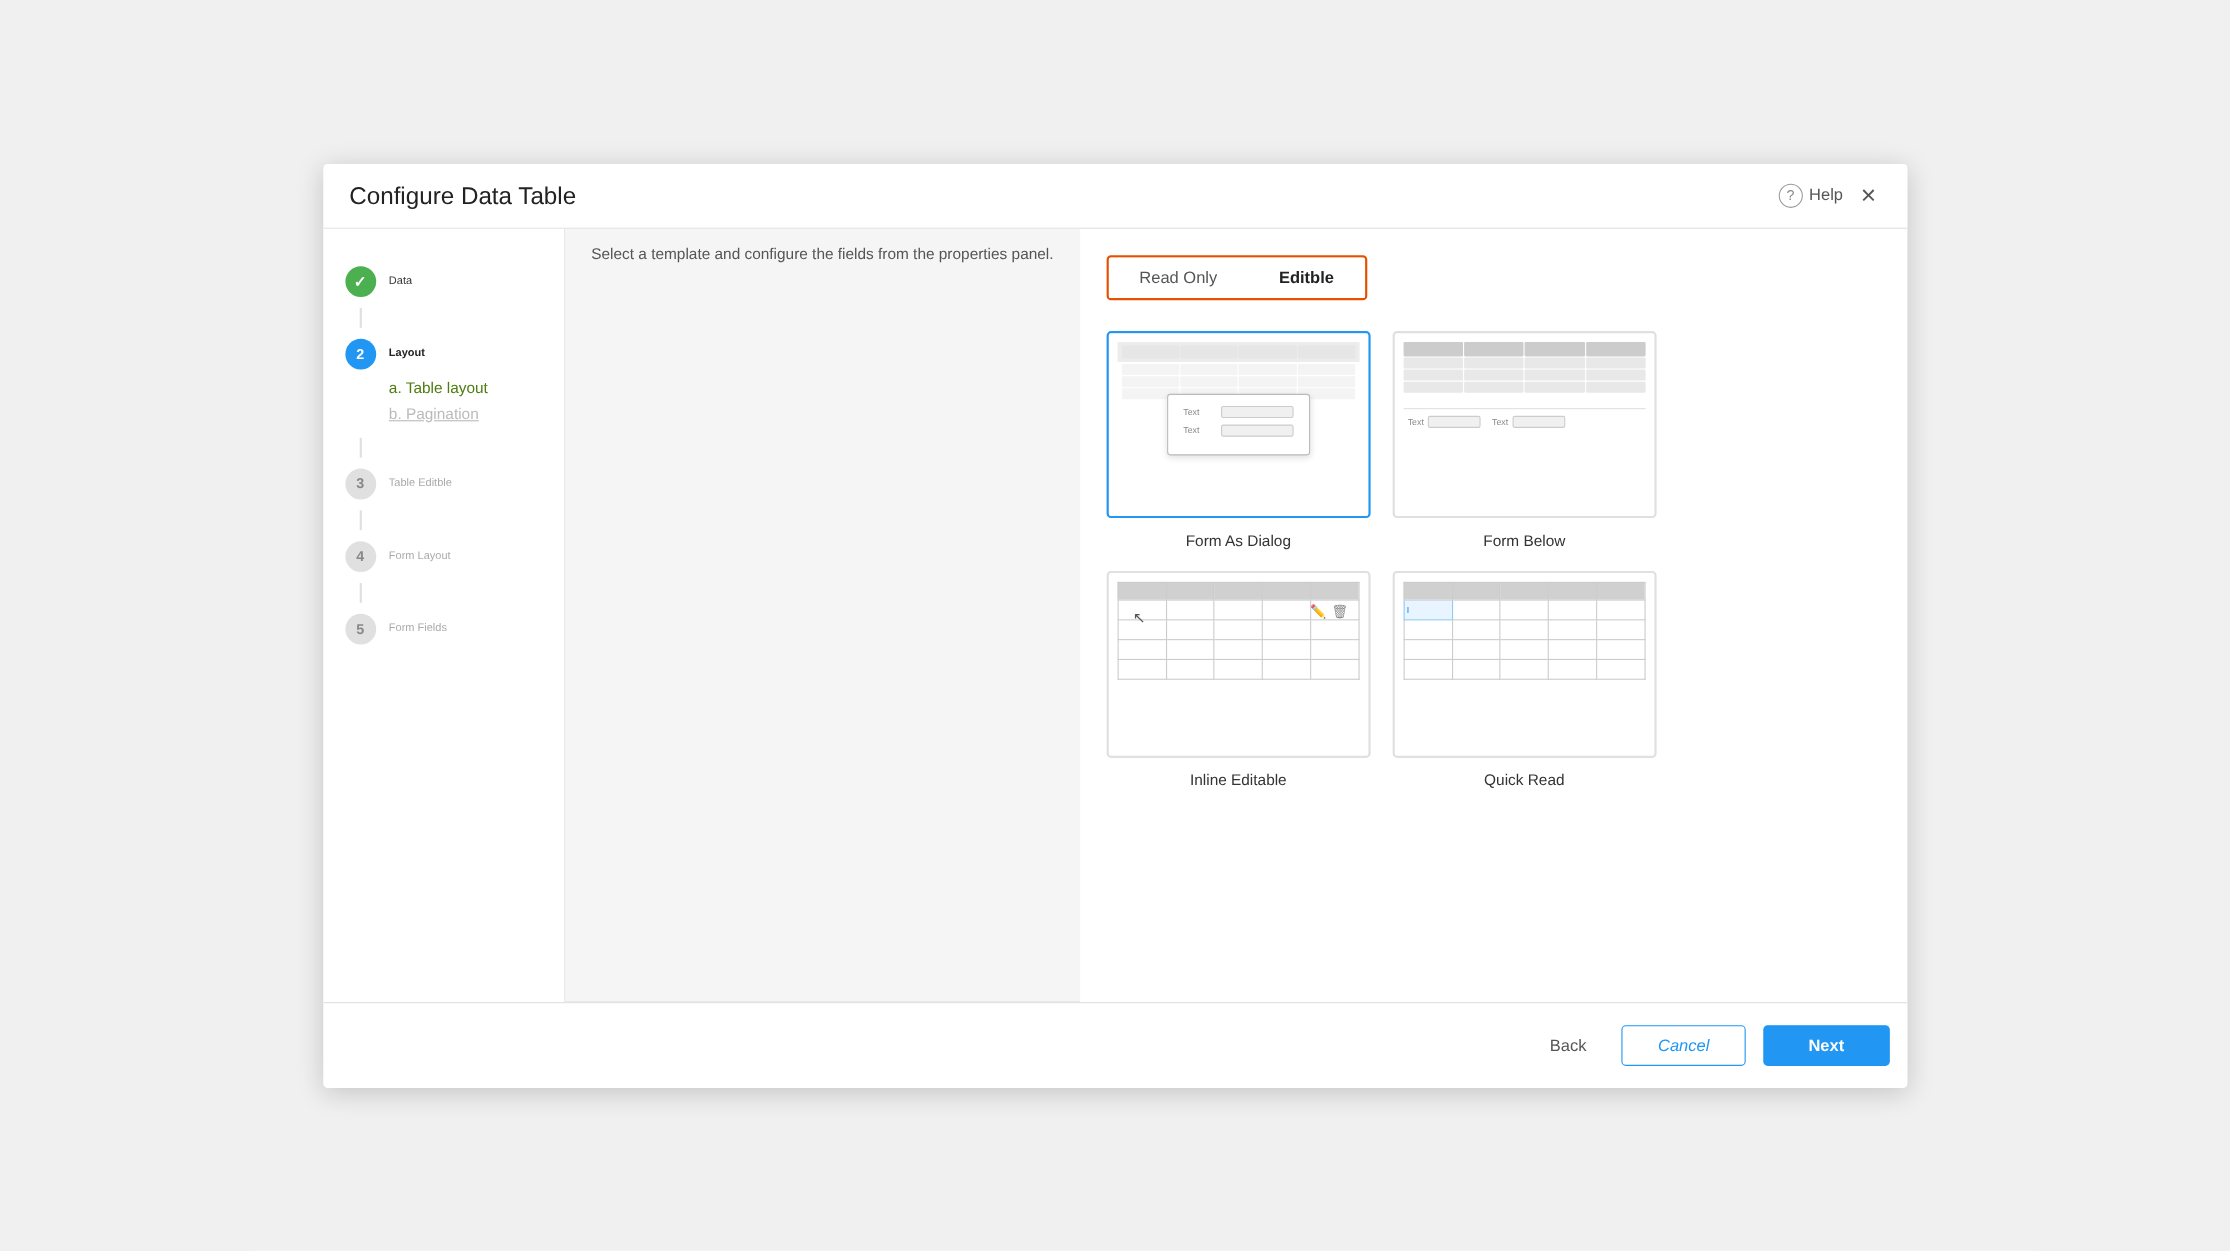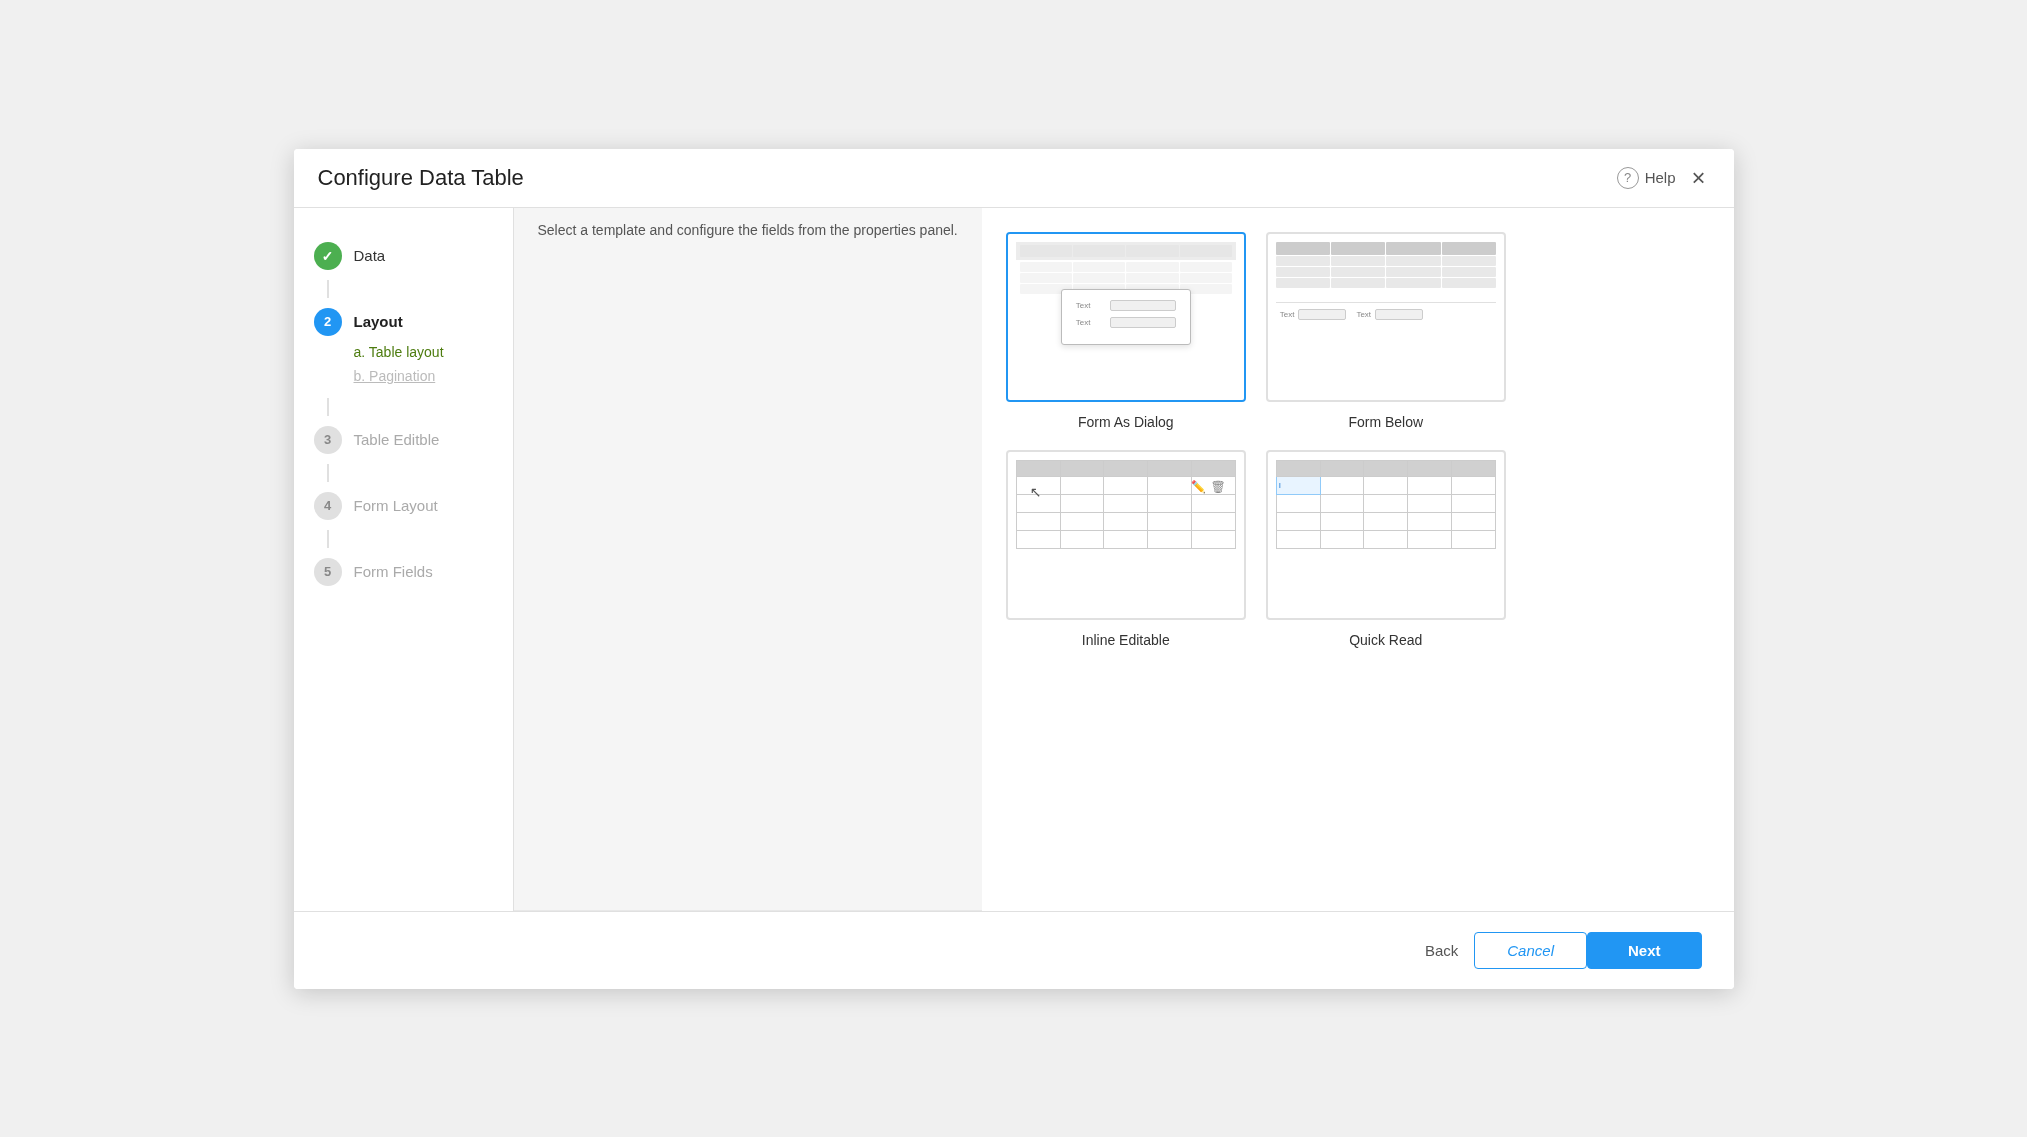--- a/index.html
+++ b/index.html
@@ -115,21 +115,21 @@
     }
     .step-circle.active {
       background: #2196f3;
       color: #fff;
     }
     .step-circle.inactive {
       background: #e0e0e0;
       color: #888;
     }
     .step-label {
-      font-size: 15px;
+      font-size: 10px;
       color: #333;
     }
     .step-label.active {
       font-weight: 700;
       color: #222;
     }
     .step-label.inactive {
       color: #aaa;
     }
     .sub-items {
@@ -394,24 +394,25 @@
     .preview-qe-table th {
       background: #d0d0d0;
       height: 16px;
     }
     .preview-qe-input-cell {
       background: #e8f4ff;
       border: 1px solid #90caf9 !important;
     }
     
     .dialog-footer {
-      padding: 20px 32px;
+      padding: 20px 16px;
       display: flex;
       align-items: center;
       justify-content: flex-end;
+      gap: 16px;
       border-top: 1px solid #e0e0e0;
       background: #fff;
     }
     .btn-back {
       background: none;
       border: none;
       font-size: 15px;
       color: #555;
       cursor: pointer;
       padding: 8px 16px;
@@ -515,20 +516,24 @@
 
     </div>
 
     <div class="main-content">
       <div class="instruction-bar">
         <span>Select a template and configure the fields from the properties panel.</span>
       </div>
       <div class="content-area">
 
         
+        <div class="toggle-group">
+          <button class="toggle-btn">Read Only</button>
+          <button class="toggle-btn selected">Editble</button>
+        </div>
 
         
         <div class="templates-grid">
 
           <div class="template-card">
             <div class="template-preview selected">
 
               <div style="padding:8px 8px 0 8px;">
                 <div class="preview-table-header">
                   <div class="preview-table-header-cell"></div>

